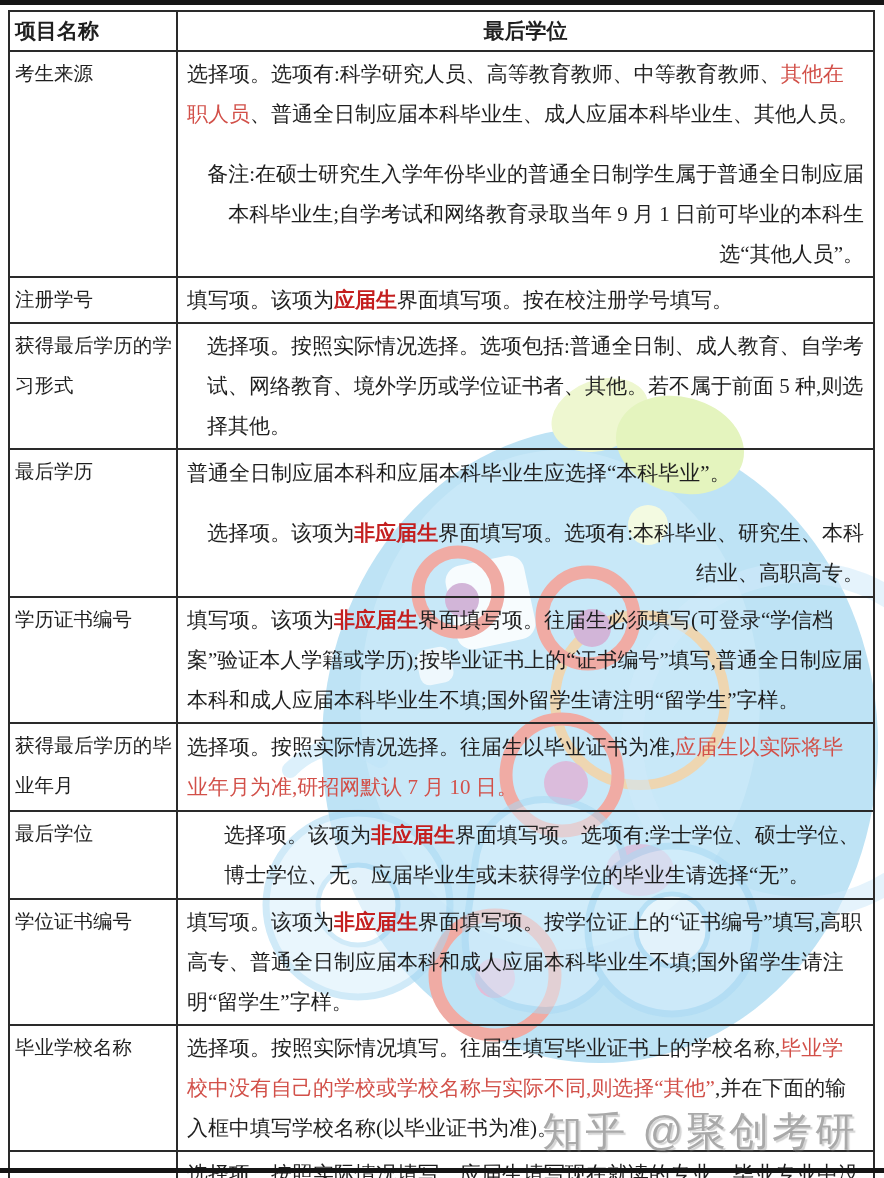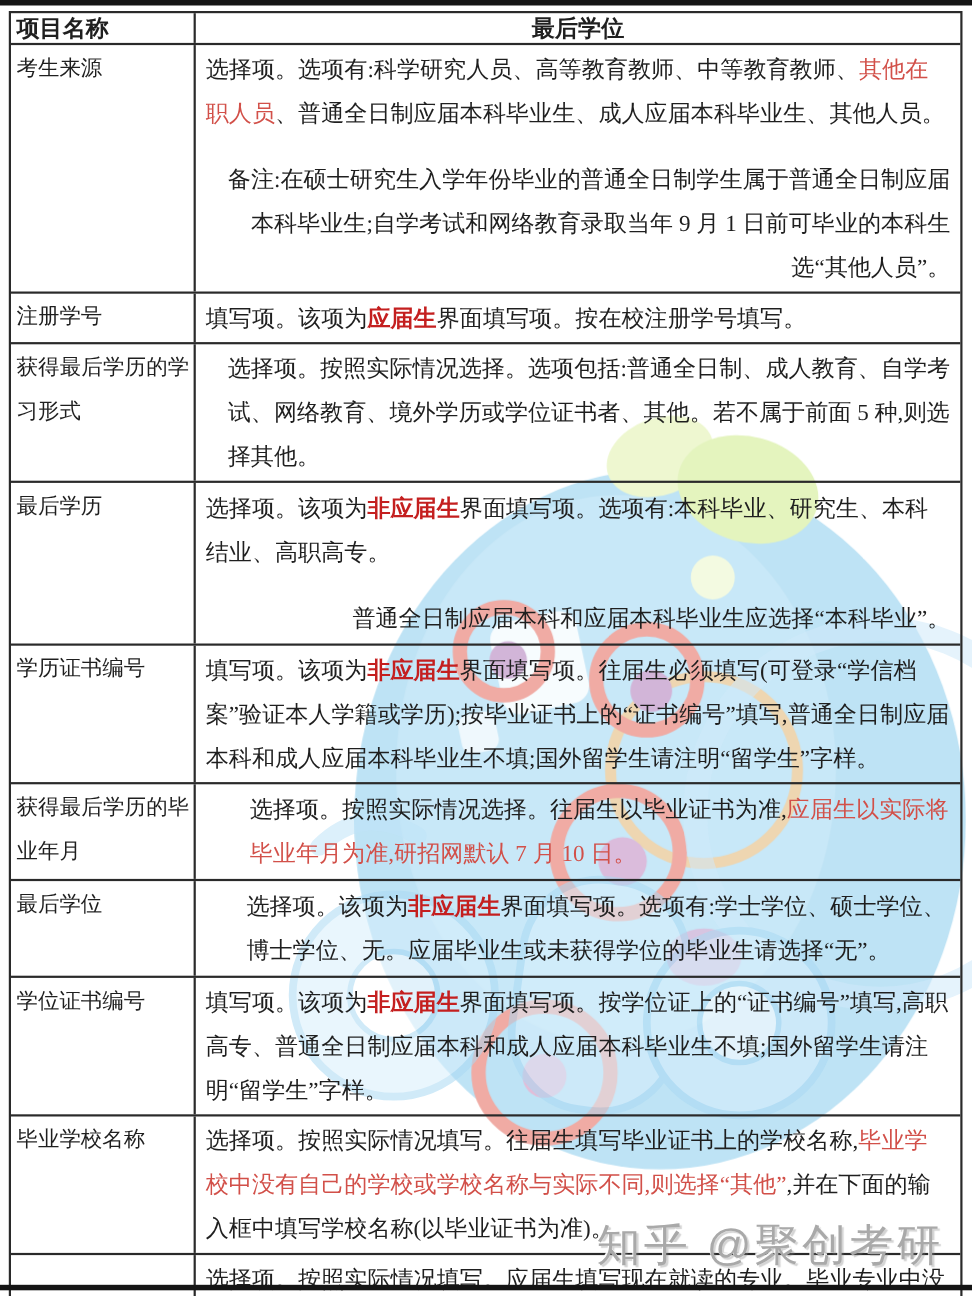--- a/index.html
+++ b/index.html
@@ -28,35 +28,35 @@
   .cell{box-sizing:border-box;}
   .cell.left{
     flex:0 0 168px;border-right:2px solid var(--border);
     padding:2px 4px 2px 5px;display:flex;
     font-size:19.5px;text-align:justify;text-justify:inter-character;
   }
   .cell.left .label{width:100%;}
   .cell.right{flex:1;padding:2px 9px;display:flex;flex-direction:column;justify-content:center;}
   .cell.right p{margin:0;}
   .cell.right p + p{margin-top:20px;text-align:right;}
-  .thead-row{height:27px;font-weight:bold;border-radius:17px;}
+  .thead-row{height:38px;font-weight:bold;border-radius:17px;}
   .thead-row .cell{display:flex;align-items:center;}
   .thead-row .cell.left{font-size:21px;}
   .thead-row .cell.right{flex-direction:row;justify-content:center;text-align:center;}
   .red{color:var(--red);}
   .red.bold,.bold{font-weight:bold;}
   .red.bold{color:var(--red-bold);}
 
   
   .tbody .trow:nth-child(1){min-height:196px;}
   .tbody .trow:nth-child(2){min-height:40px;}
   .tbody .trow:nth-child(3){min-height:86px;gap:20px;}
   .tbody .trow:nth-child(4){min-height:146px;}
   .tbody .trow:nth-child(5){min-height:122px;}
-  .tbody .trow:nth-child(6){min-height:86px;gap:40px;}
+  .tbody .trow:nth-child(6){min-height:86px;}
   .tbody .trow:nth-child(7){min-height:86px;gap:37px;}
   .tbody .trow:nth-child(8){min-height:86px;}
   .tbody .trow:nth-child(9){min-height:120px;}
   .tbody .trow:nth-child(10){min-height:122px;}
 
   .credit{
     position:absolute;right:26px;top:1104px;z-index:4;
     font-family:"Liberation Sans","DejaVu Sans",sans-serif;
     font-size:40px;letter-spacing:3px;color:var(--credit);
     text-shadow:-1px -1px 0 rgba(255,255,255,.95),2px 2px 1px rgba(130,130,130,.35);
@@ -132,22 +132,22 @@
         </div>
         <div class="cell right">
           <p><span>选择项。按照实际情况选择。选项包括:普通全日制、成人教育、自学考试、网络教育、境外学历或学位证书者、其他。若不属于前面 5 种,则选择其他。</span></p>
         </div>
       </div>
       <div class="trow">
         <div class="cell left">
           <span class="label">最后学历</span>
         </div>
         <div class="cell right">
+          <p><span>普通全日制应届本科和应届本科毕业生应选择“本科毕业”。</span></p>
           <p><span>选择项。该项为</span><span class="red bold">非应届生</span><span>界面填写项。选项有:本科毕业、研究生、本科结业、高职高专。</span></p>
-          <p><span>普通全日制应届本科和应届本科毕业生应选择“本科毕业”。</span></p>
         </div>
       </div>
       <div class="trow">
         <div class="cell left">
           <span class="label">学历证书编号</span>
         </div>
         <div class="cell right">
           <p><span>填写项。该项为</span><span class="red bold">非应届生</span><span>界面填写项。往届生必须填写(可登录“学信档案”验证本人学籍或学历);按毕业证书上的“证书编号”填写,普通全日制应届本科和成人应届本科毕业生不填;国外留学生请注明“留学生”字样。</span></p>
         </div>
       </div>

